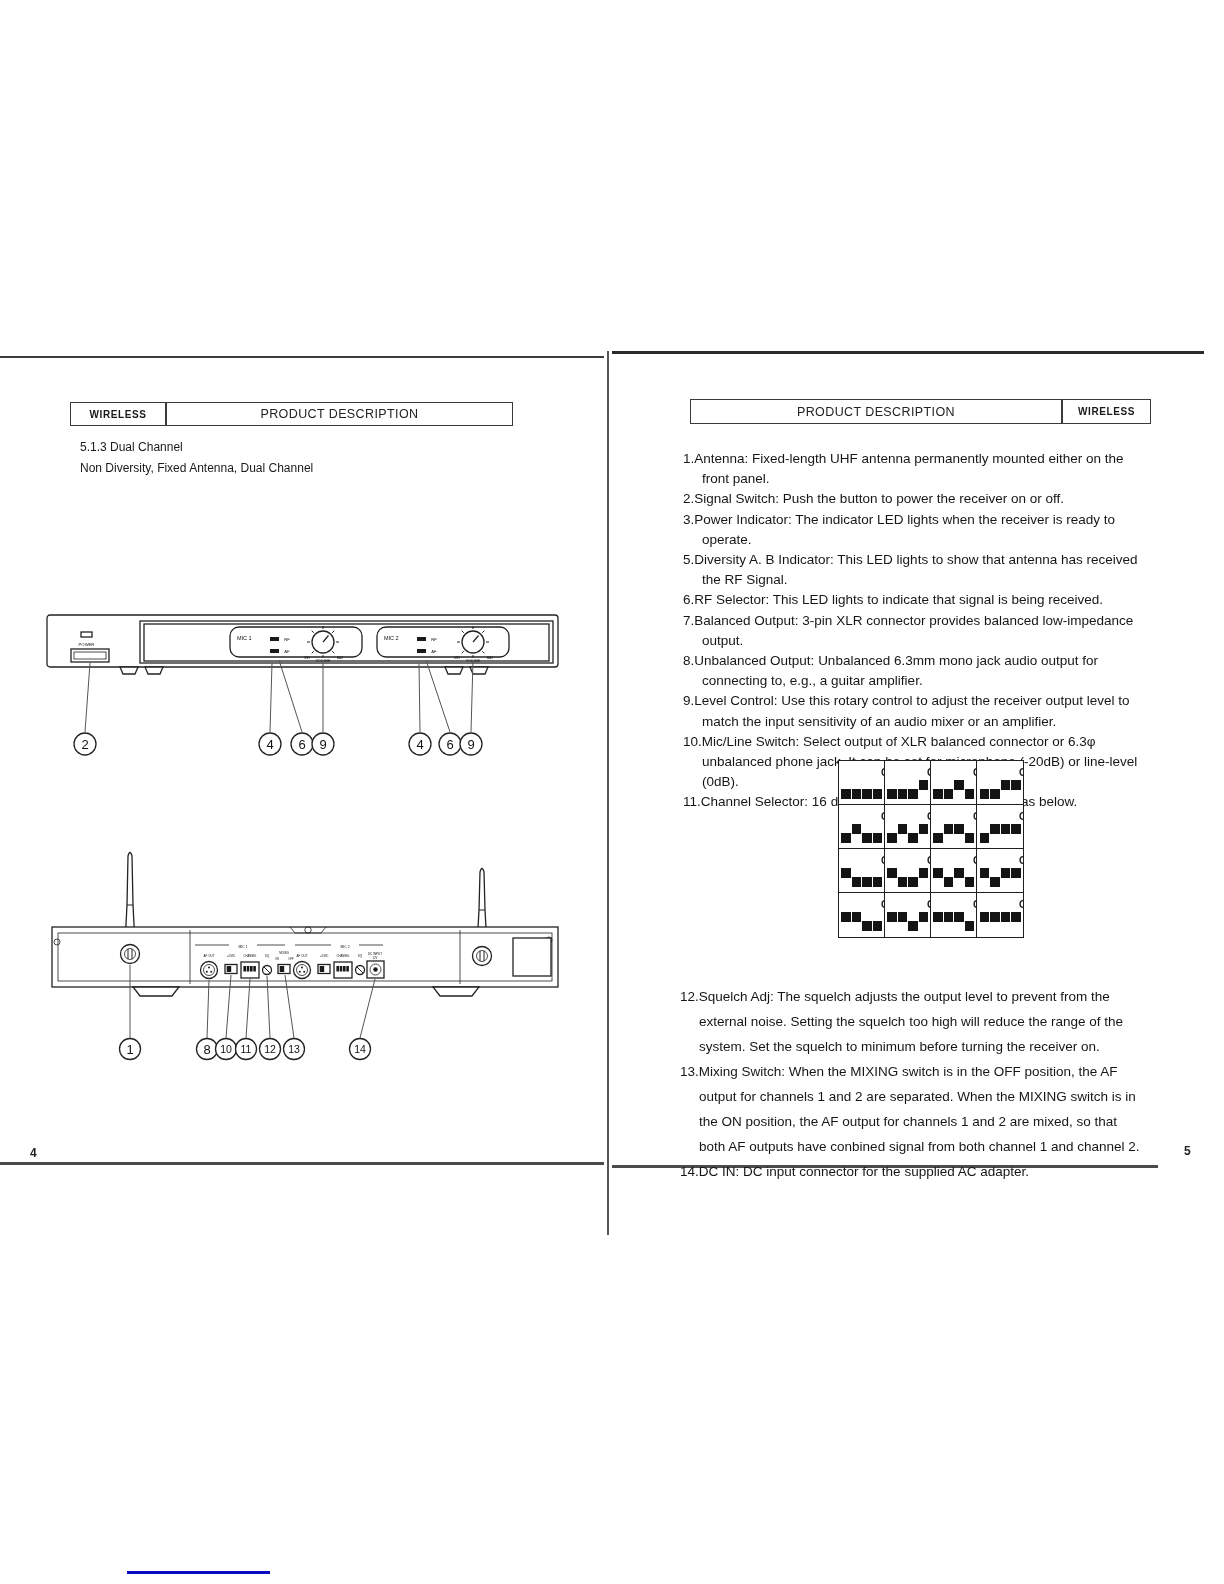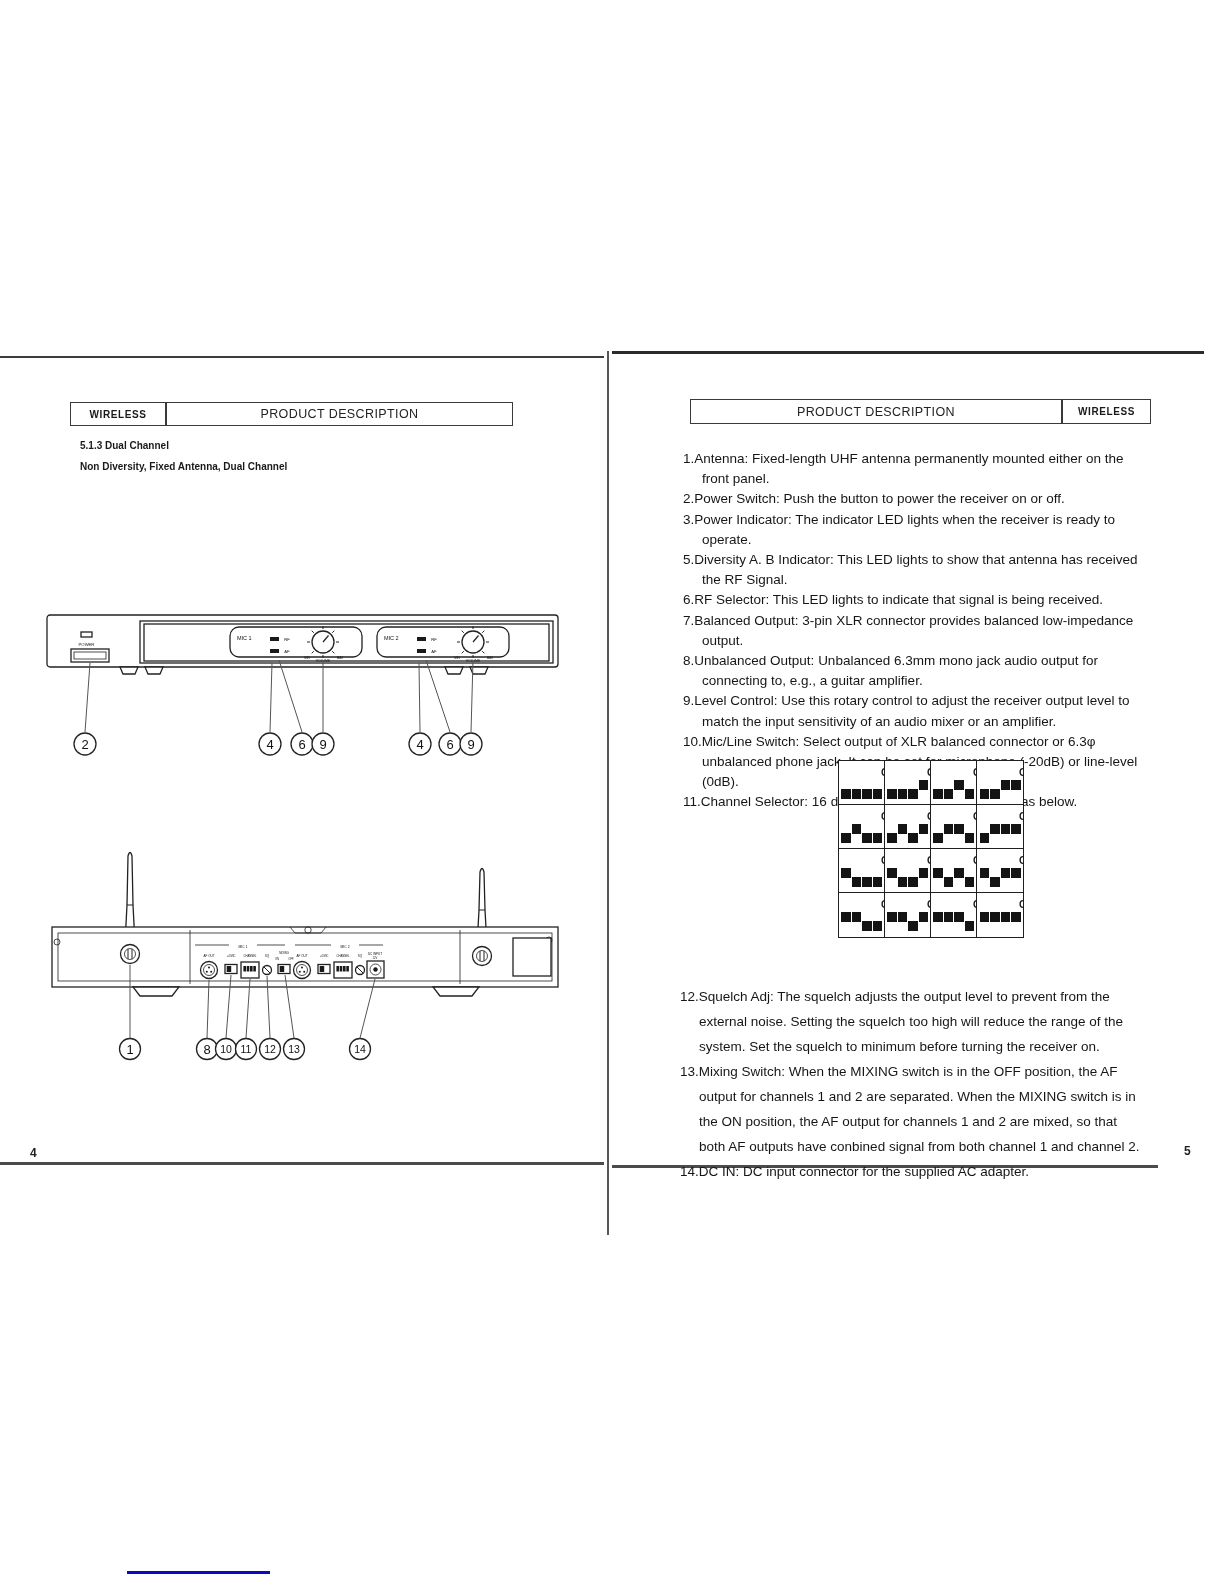--- a/index.html
+++ b/index.html
@@ -9,21 +9,21 @@
   
   .rule{position:absolute;background:#3c3c3c;}
   .blue-line{position:absolute;background:#0a0ac4;}
 
   
   .hdr-box{position:absolute;display:flex;align-items:center;justify-content:center;
            background:#fff;border:1.4px solid #3a3a3a;box-sizing:border-box;}
   .hdr-brand{font-weight:bold;font-size:10px;letter-spacing:.6px;}
   .hdr-title{font-size:12.5px;letter-spacing:.4px;color:#222;}
 
-  .sec-title{position:absolute;font-weight:bold;font-size:10px;}
+  .sec-title{position:absolute;font-weight:normal;font-size:12px;}
 
   
   .desc-list{position:absolute;font-size:13.5px;line-height:20.2px;color:#161616;}
   .desc-list.lower{line-height:25px;}
   .li{padding-left:19px;text-indent:-19px;}
   .li b{font-weight:normal;}
 
   
   .chgrid{position:absolute;display:grid;grid-template-columns:repeat(4,46px);
           grid-auto-rows:44px;border:1.6px solid #1f1f1f;background:#fff;}
@@ -288,21 +288,21 @@
 
   <div class="hdr-box" style="left:690px;top:399px;width:372px;height:25px;border-width:1px;">
     <span class="hdr-title">PRODUCT DESCRIPTION</span>
   </div>
   <div class="hdr-box" style="left:1062px;top:399px;width:89px;height:25px;border-width:1.8px;">
     <span class="hdr-brand">WIRELESS</span>
   </div>
 
   <div class="desc-list" style="left:683px;top:449px;width:458px;">
     <div class="li"><span>1.</span><b>Antenna:</b> <span>Fixed-length UHF antenna permanently mounted either on the front panel.</span></div>
-    <div class="li"><span>2.</span><b>Power Switch:</b> <span>Push the button to power the receiver on or off.</span></div>
+    <div class="li"><span>2.</span><b>Signal Switch:</b> <span>Push the button to power the receiver on or off.</span></div>
     <div class="li"><span>3.</span><b>Power Indicator:</b> <span>The indicator LED lights when the receiver is ready to operate.</span></div>
     <div class="li"><span>5.</span><b>Diversity A. B Indicator:</b> <span>This LED lights to show that antenna has received the RF Signal.</span></div>
     <div class="li"><span>6.</span><b>RF Selector:</b> <span>This LED lights to indicate that signal is being received.</span></div>
     <div class="li"><span>7.</span><b>Balanced Output:</b> <span>3-pin XLR connector provides balanced low-impedance output.</span></div>
     <div class="li"><span>8.</span><b>Unbalanced Output:</b> <span>Unbalanced 6.3mm mono jack audio output for connecting to, e.g., a guitar amplifier.</span></div>
     <div class="li"><span>9.</span><b>Level Control:</b> <span>Use this rotary control to adjust the receiver output level to match the input sensitivity of an audio mixer or an amplifier.</span></div>
     <div class="li"><span>10.</span><b>Mic/Line Switch:</b> <span>Select output of XLR balanced connector or 6.3φ unbalanced phone jack.  It can be set for microphone (-20dB) or line-level (0dB).</span></div>
     <div class="li"><span>11.</span><b>Channel Selector:</b> <span>16 different selectable frequencies as below.</span></div>
   </div>
 

